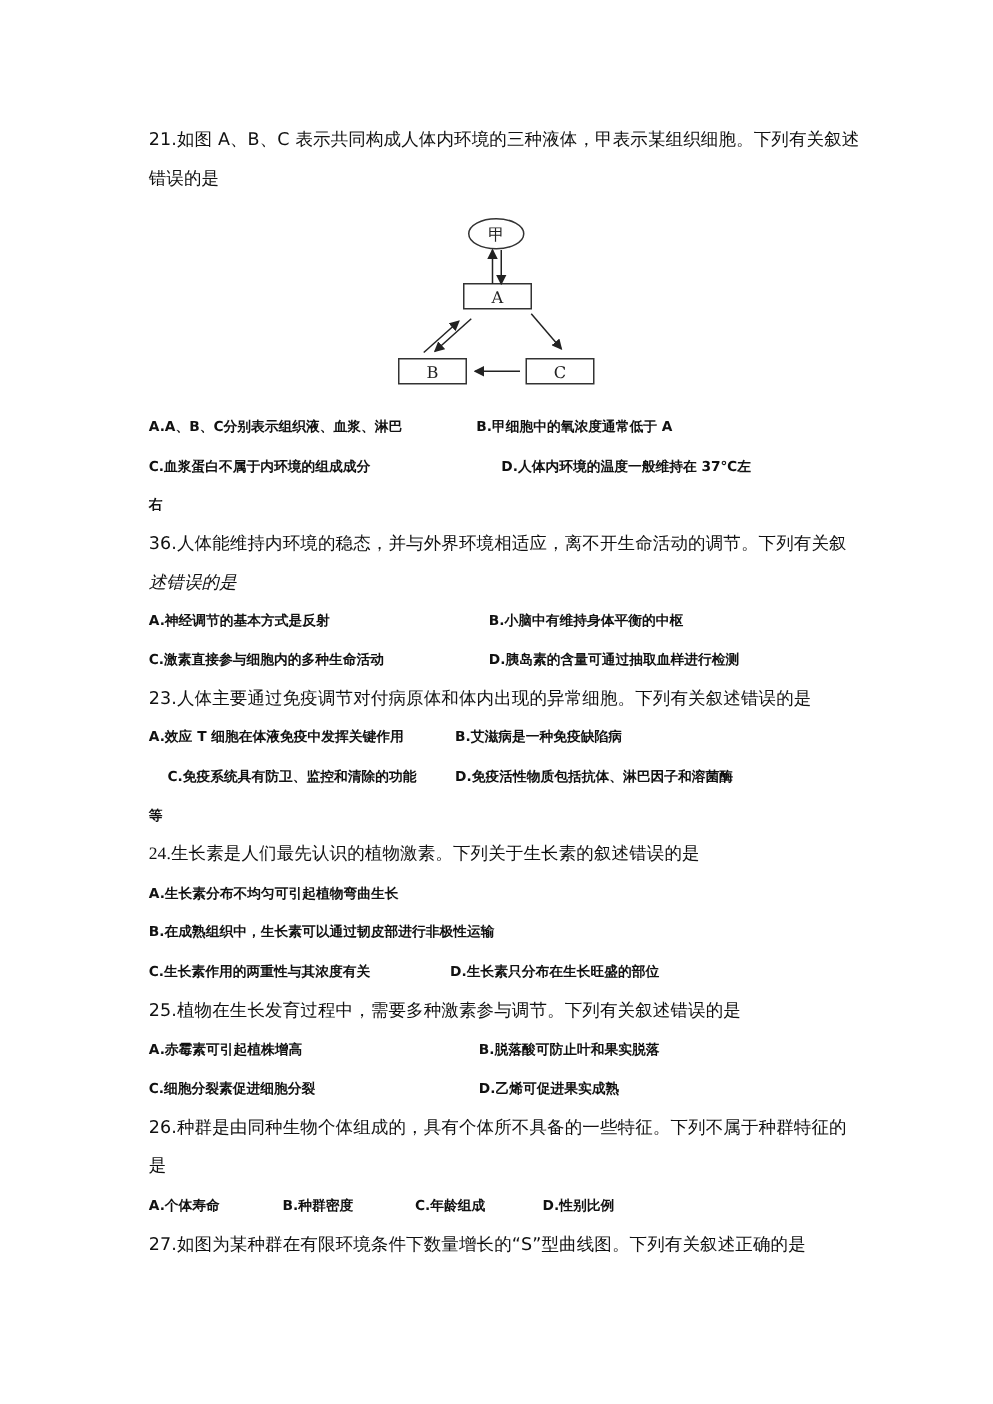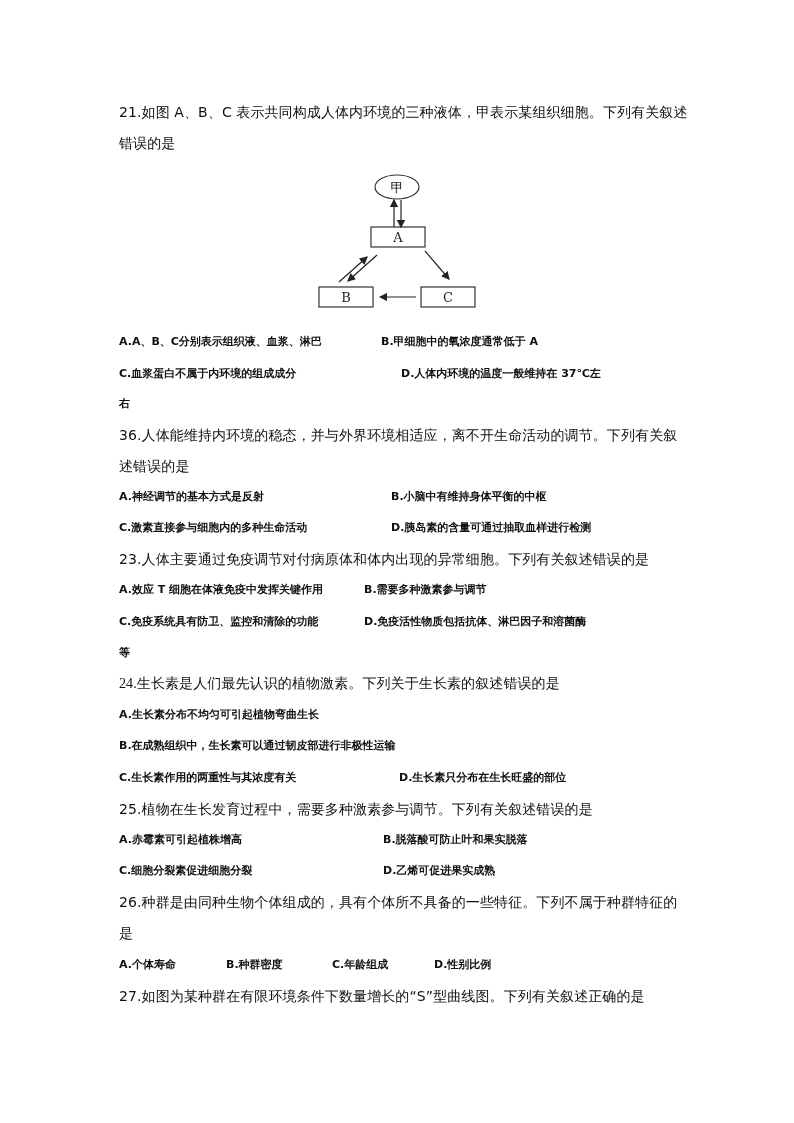--- a/index.html
+++ b/index.html
@@ -69,42 +69,42 @@
 
   <div class="opt" style="left:119px; top:332px;">A.A、B、C分别表示组织液、血浆、淋巴</div>
   <div class="opt" style="left:381px; top:332px;">B.甲细胞中的氧浓度通常低于 A</div>
   <div class="opt" style="left:119px; top:364px;">C.血浆蛋白不属于内环境的组成成分</div>
   <div class="opt" style="left:401px; top:364px;">D.人体内环境的温度一般维持在 37℃左</div>
   <div class="opt" style="left:119px; top:394px;">右</div>
 </div>
 
 <div>
   <div class="line" style="top:425px;">36.人体能维持内环境的稳态，并与外界环境相适应，离不开生命活动的调节。下列有关叙</div>
-  <div class="line" style="top:456px;">述错误的是</div>
+  <div class="line" style="top:456px;font-style:italic;">述错误的是</div>
   <div class="opt" style="left:119px; top:487px;">A.神经调节的基本方式是反射</div>
   <div class="opt" style="left:391px; top:487px;">B.小脑中有维持身体平衡的中枢</div>
   <div class="opt" style="left:119px; top:518px;">C.激素直接参与细胞内的多种生命活动</div>
   <div class="opt" style="left:391px; top:518px;">D.胰岛素的含量可通过抽取血样进行检测</div>
 </div>
 
 <div>
   <div class="line" style="top:549px;">23.人体主要通过免疫调节对付病原体和体内出现的异常细胞。下列有关叙述错误的是</div>
   <div class="opt" style="left:119px; top:580px;">A.效应 T 细胞在体液免疫中发挥关键作用</div>
-  <div class="opt" style="left:364px; top:580px;">B.需要多种激素参与调节</div>
-  <div class="opt" style="left:119px; top:612px;">C.免疫系统具有防卫、监控和清除的功能</div>
+  <div class="opt" style="left:364px; top:580px;">B.艾滋病是一种免疫缺陷病</div>
+  <div class="opt" style="left:134px; top:612px;">C.免疫系统具有防卫、监控和清除的功能</div>
   <div class="opt" style="left:364px; top:612px;">D.免疫活性物质包括抗体、淋巴因子和溶菌酶</div>
   <div class="opt" style="left:119px; top:643px;">等</div>
 </div>
 
 <div>
   <div class="line" style="top:674px;font-family:Liberation Serif, serif;">24.生长素是人们最先认识的植物激素。下列关于生长素的叙述错误的是</div>
   <div class="opt" style="left:119px; top:705px;">A.生长素分布不均匀可引起植物弯曲生长</div>
   <div class="opt" style="left:119px; top:736px;">B.在成熟组织中，生长素可以通过韧皮部进行非极性运输</div>
   <div class="opt" style="left:119px; top:768px;">C.生长素作用的两重性与其浓度有关</div>
-  <div class="opt" style="left:399px; top:768px;">D.生长素只分布在生长旺盛的部位</div>
+  <div class="opt" style="left:360px; top:768px;">D.生长素只分布在生长旺盛的部位</div>
 </div>
 
 <div>
   <div class="line" style="top:799px;">25.植物在生长发育过程中，需要多种激素参与调节。下列有关叙述错误的是</div>
   <div class="opt" style="left:119px; top:830px;">A.赤霉素可引起植株增高</div>
   <div class="opt" style="left:383px; top:830px;">B.脱落酸可防止叶和果实脱落</div>
   <div class="opt" style="left:119px; top:861px;">C.细胞分裂素促进细胞分裂</div>
   <div class="opt" style="left:383px; top:861px;">D.乙烯可促进果实成熟</div>
 </div>
 

